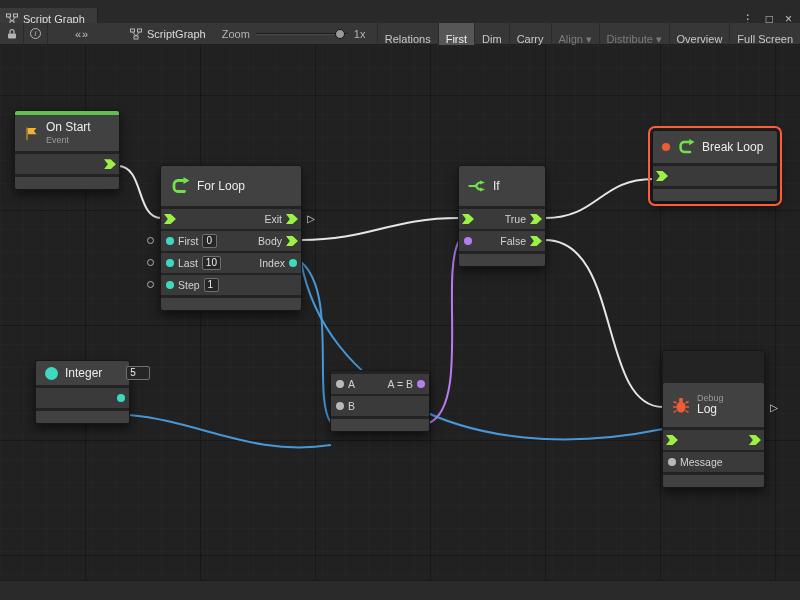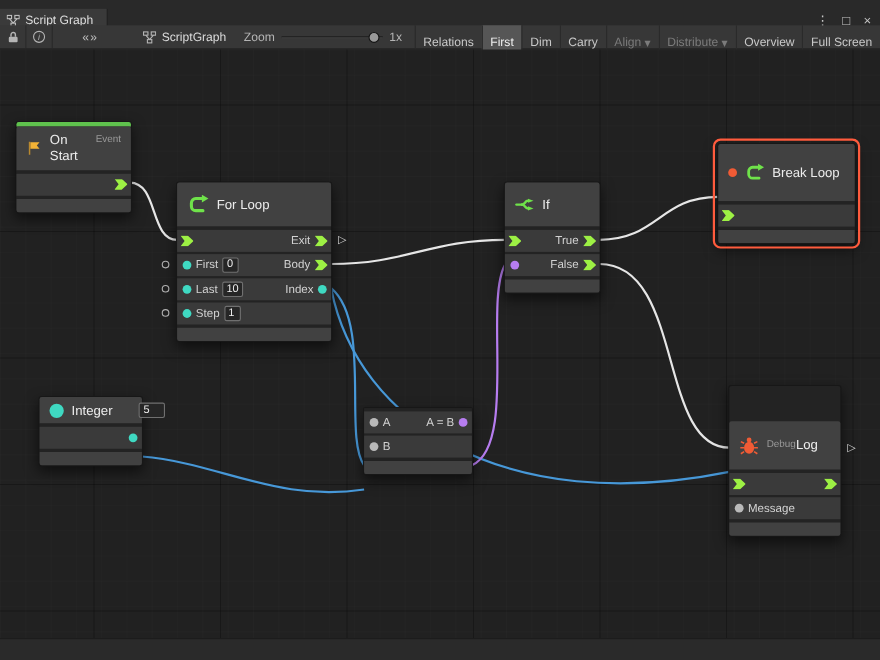--- a/index.html
+++ b/index.html
@@ -40,21 +40,21 @@
   .statusbar { position:absolute; top:580px; left:0; width:800px; height:20px; background:#2a2a2a; border-top:1px solid #1c1c1c; }
 
   .wires { position:absolute; top:0; left:0; width:800px; height:535px; }
   .wires path { fill:none; stroke-width:2; }
 
   
   .node { position:absolute; background:#232323; border:1px solid #171717; border-radius:3px; box-shadow:0 5px 12px rgba(0,0,0,0.55); font-size:10.5px; color:#d6d6d6; }
   .node.selected { outline:2px solid #ff5b3d; outline-offset:2px; }
   .n-strip { height:4px; background:#5fc24d; border-radius:2px 2px 0 0; }
   .n-header { background:#414141; display:flex; align-items:center; gap:7px; padding:6px 9px; border-radius:2px 2px 0 0; }
-  .n-header .stack { display:flex; line-height:1.15; }
+  .n-header .stack { display:flex; flex-direction:column; line-height:1.15; }
   .n-title { font-size:12px; color:#ececec; }
   .n-sub { font-size:9px; color:#9a9a9a; }
   .n-rows { display:flex; flex-direction:column; gap:2px; padding:3px 0; background:#232323; }
   .n-row { background:#3a3a3a; height:20px; display:flex; align-items:center; gap:4px; padding:0 5px; position:relative; }
   .n-footer { height:12px; background:#414141; border-radius:0 0 2px 2px; }
   .grow { flex:1; }
   .p-label { color:#d2d2d2; font-size:10.5px; }
 
   .arrow { width:12px; height:10px; background:#9df044; clip-path:polygon(0 0,55% 0,100% 50%,55% 100%,0 100%,32% 50%); flex:0 0 auto; }
   .arrow.in { margin-left:-2px; }
@@ -256,21 +256,21 @@
         <span class="dot purple"></span>
         <span class="grow"></span>
         <span class="p-label">False</span>
         <span class="arrow out"></span>
       </div>
     </div>
     <div class="n-footer"></div>
   </div>
 
   <div class="node selected" style="left:652px; top:85px; width:126px;">
-    <div class="n-header" style="height:52px;">
+    <div class="n-header" style="height:32px;">
       <span class="orange-dot"></span>
       <svg width="18" height="18" viewBox="0 0 20 20">
         <path d="M14.5 4.5 H8 a4 4 0 0 0 -4 4 v3 a4 4 0 0 0 4 4 h6.5" fill="none" stroke="#6fe24a" stroke-width="2.8" stroke-linecap="round"></path>
         <path d="M13.5 1 l6 3.5 -6 3.5 z" fill="#6fe24a"></path>
       </svg>
       <span class="n-title">Break Loop</span>
     </div>
     <div class="n-rows">
       <div class="n-row">
         <span class="arrow in"></span>

